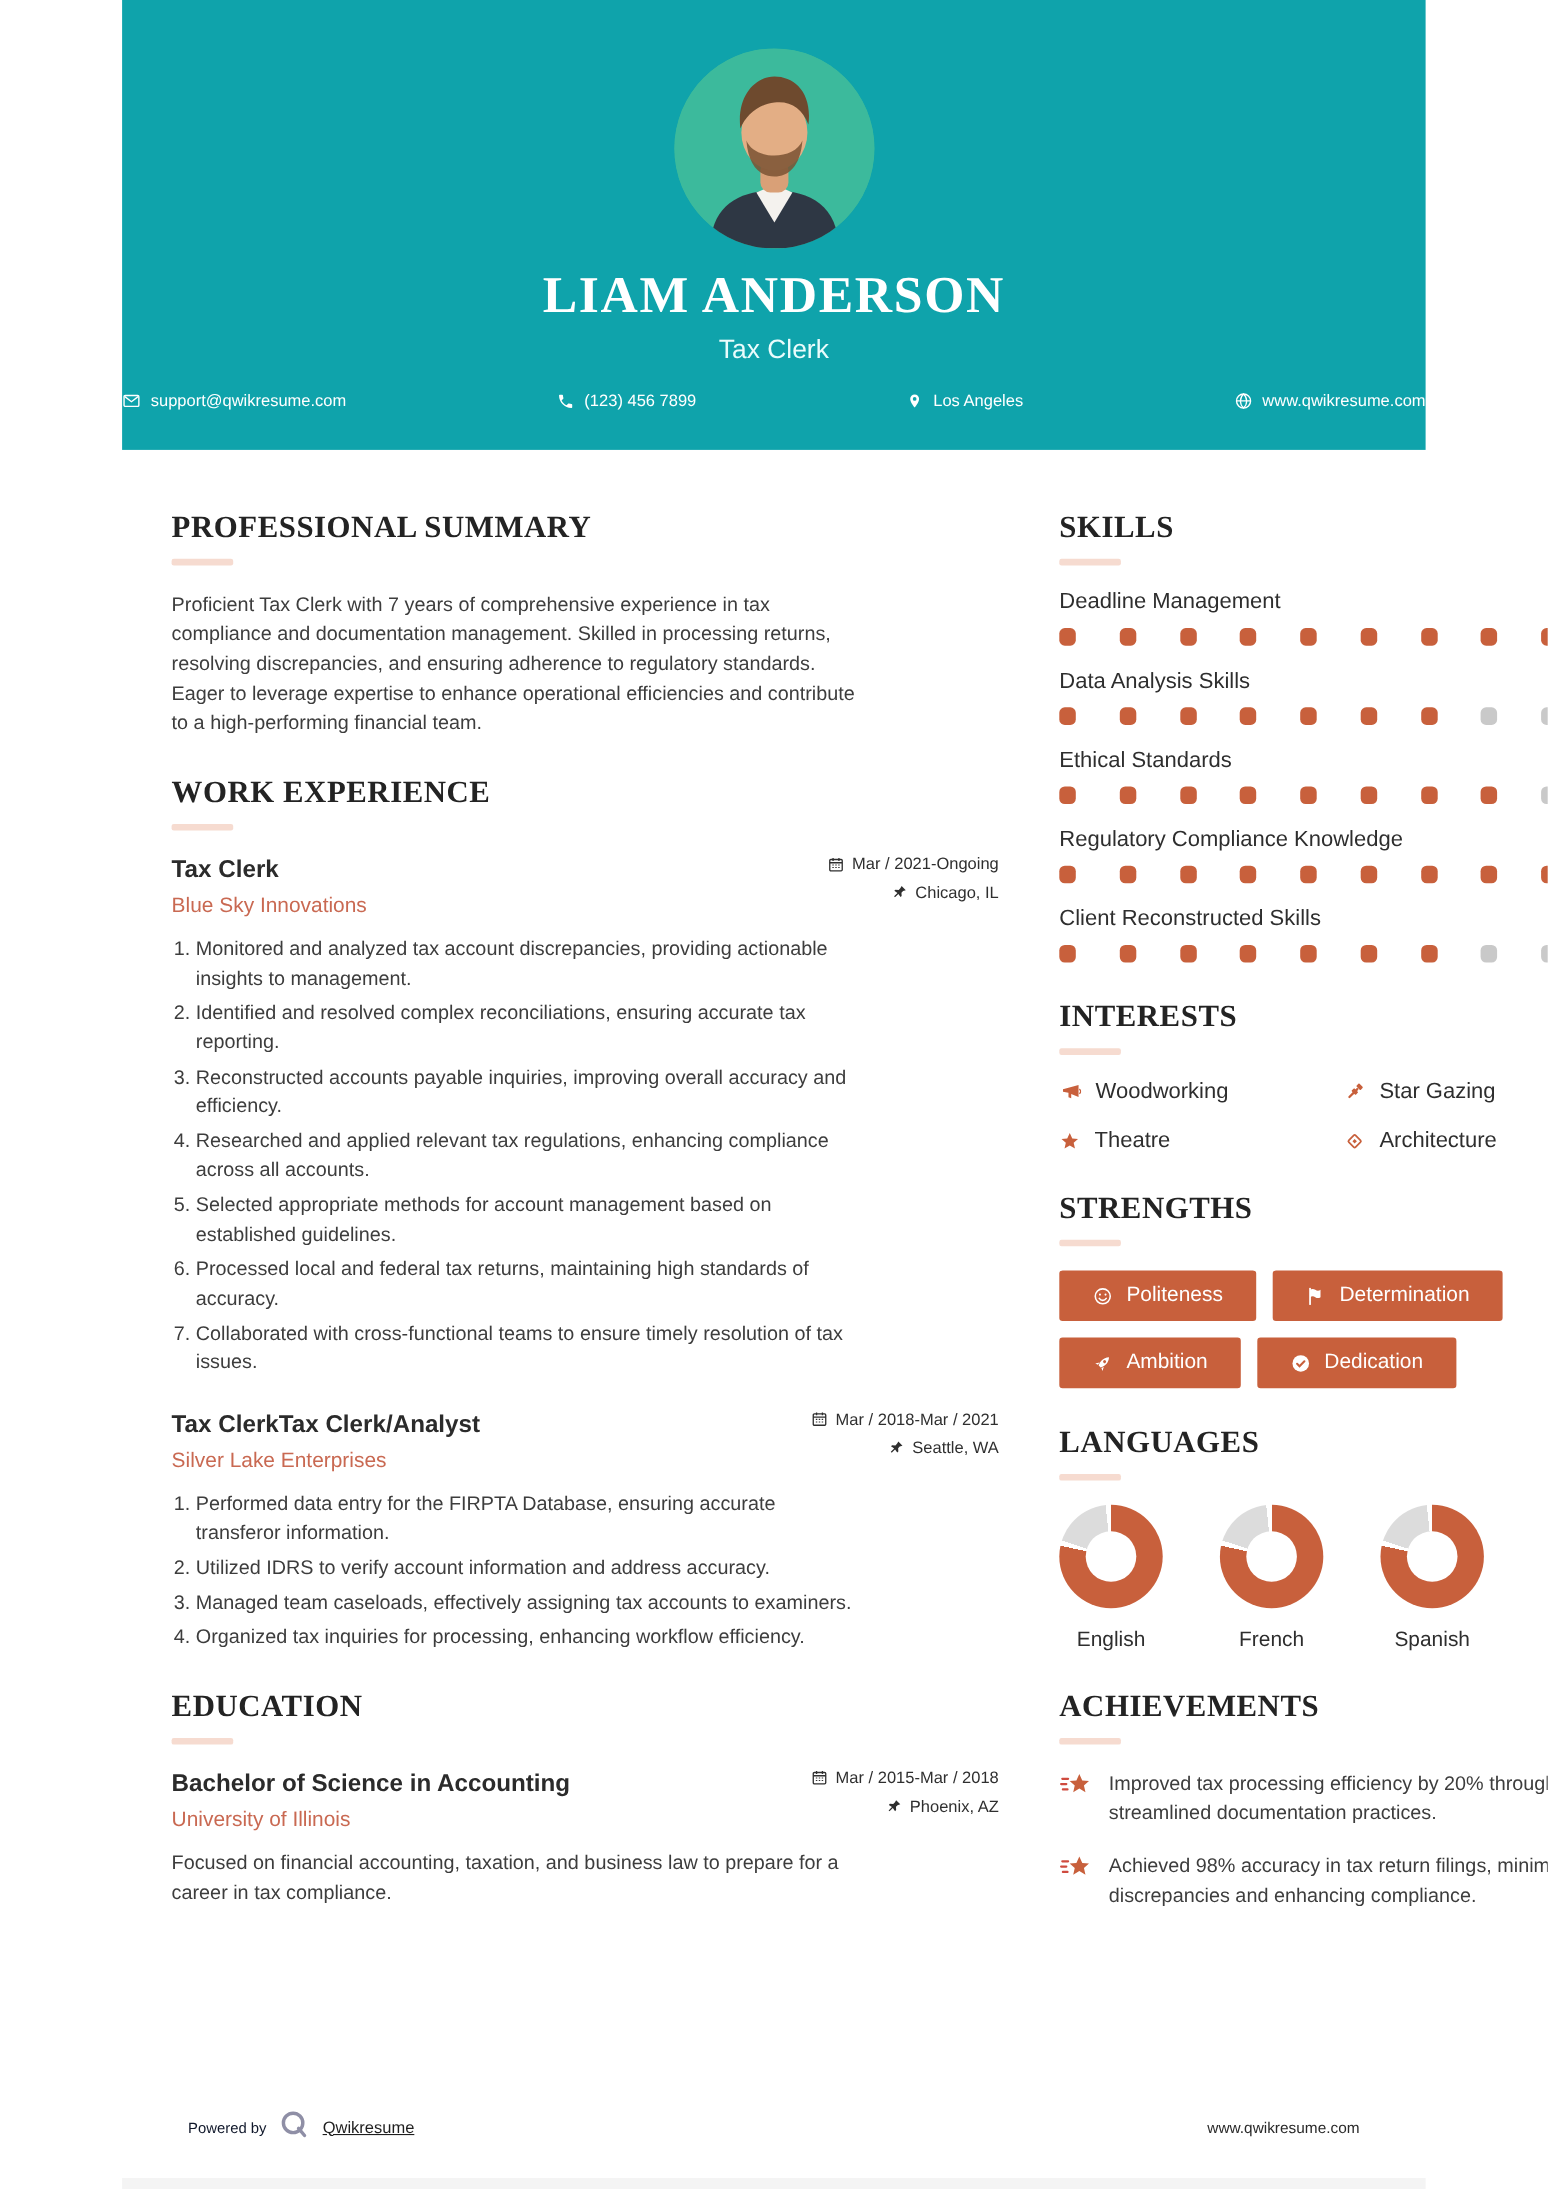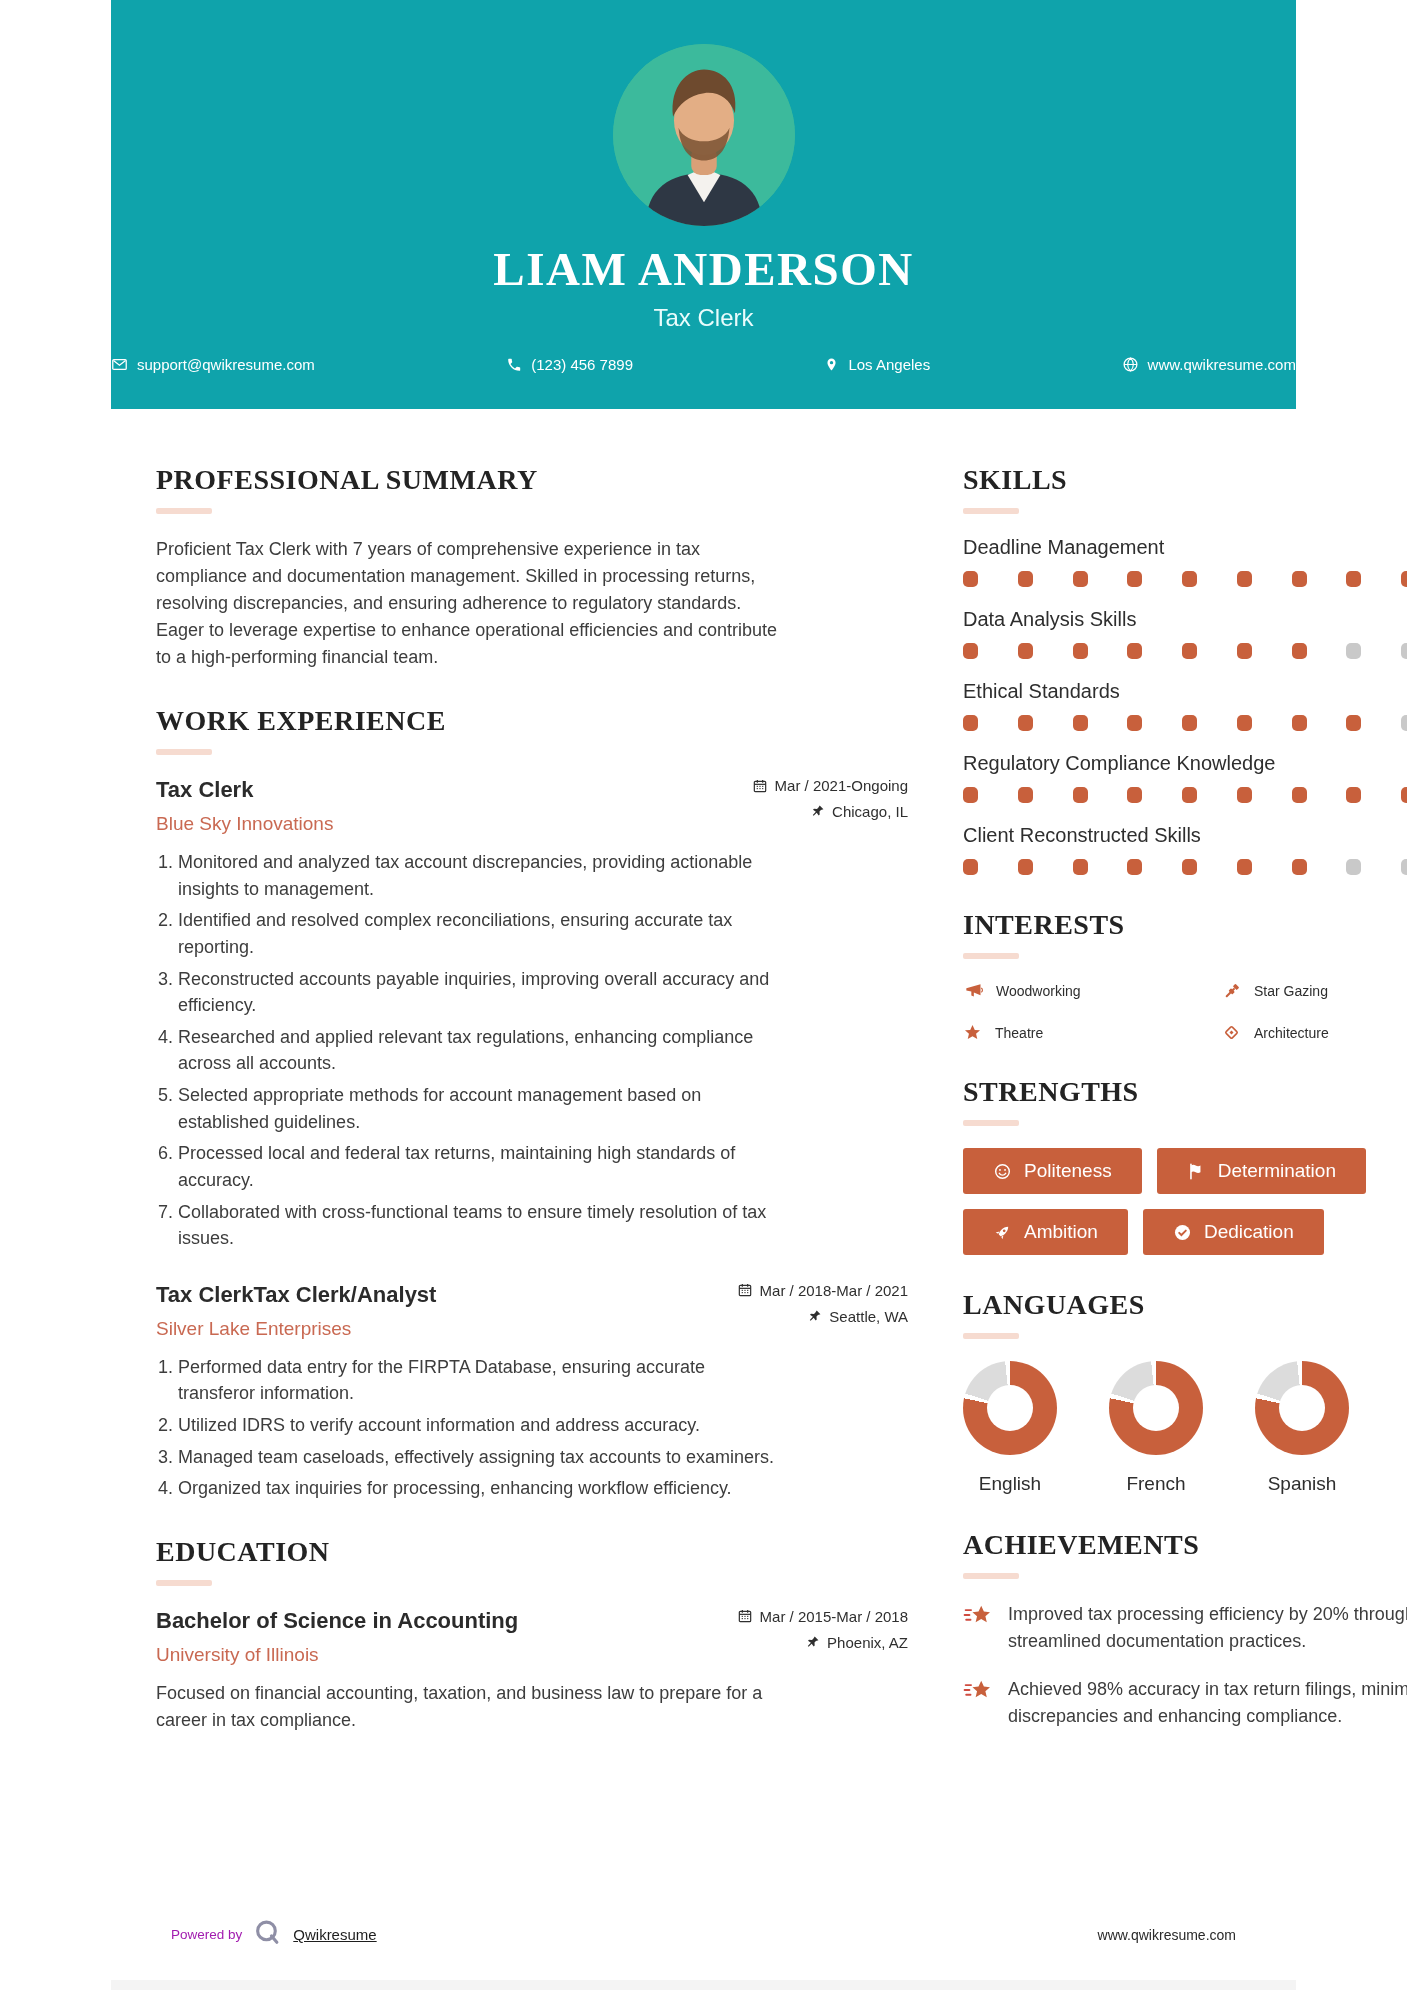--- a/index.html
+++ b/index.html
@@ -53,21 +53,21 @@
 
   
   .skill{margin-bottom:21px;}
   .skill-name{font-size:20px;color:#2E2E2E;margin-bottom:12px;}
   .dots{display:flex;justify-content:space-between;width:100%;}
   .dot{width:15px;height:16px;border-radius:5px;background:var(--dot-off);}
   .dot.on{background:var(--accent);}
 
   
   .interests-grid{display:grid;grid-template-columns:1fr 1fr;row-gap:22px;column-gap:10px;}
-  .interest{display:flex;align-items:center;gap:13px;font-size:14px;color:#2E2E2E;}
+  .interest{display:flex;align-items:center;gap:13px;font-size:20px;color:#2E2E2E;}
   .interest .icon{display:inline-flex;color:var(--accent);}
 
   
   .badges{display:flex;flex-wrap:wrap;gap:15px;}
   .badge{display:inline-flex;align-items:center;gap:12px;background:var(--accent);color:#fff;font-size:19px;padding:12px 30px;border-radius:3px;}
   .badge .icon{display:inline-flex;color:#fff;}
 
   
   .langs{display:flex;gap:52px;margin-top:6px;}
   .lang{text-align:center;}
@@ -76,21 +76,21 @@
   .langname{font-size:19px;color:#2E2E2E;margin-top:18px;}
 
   
   .ach{display:flex;gap:15px;margin-bottom:22px;align-items:flex-start;}
   .ach .icon{display:inline-flex;color:var(--accent);flex:none;margin-top:2px;}
   .ach p{font-size:18px;line-height:1.48;color:var(--body);}
 
   
   footer{margin-top:auto;display:flex;justify-content:space-between;align-items:center;padding:10px 60px 30px;}
   .fleft{display:flex;align-items:center;gap:12px;}
-  .powered{font-size:13.5px;color:#a21caf;}
+  .powered{font-size:13.5px;color:#0f172a;}
   .brand{font-size:15px;color:#1E1E1E;text-decoration:underline;cursor:pointer;}
   .fsite{font-size:14px;color:#2A2A2A;}
   .bottom-strip{height:10px;background:#f4f4f4;width:100%;}
 </style>
 </head>
 <body>
 
 <div class="page">
 
   <header class="hdr">

